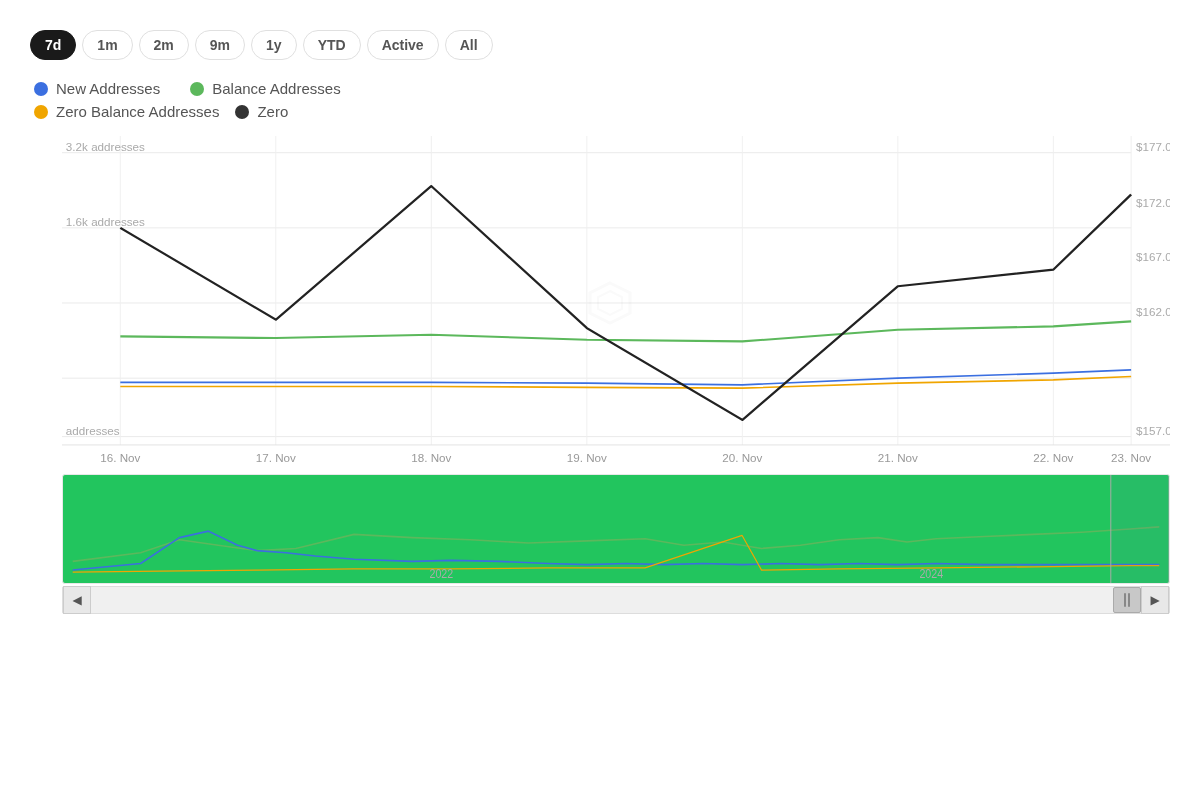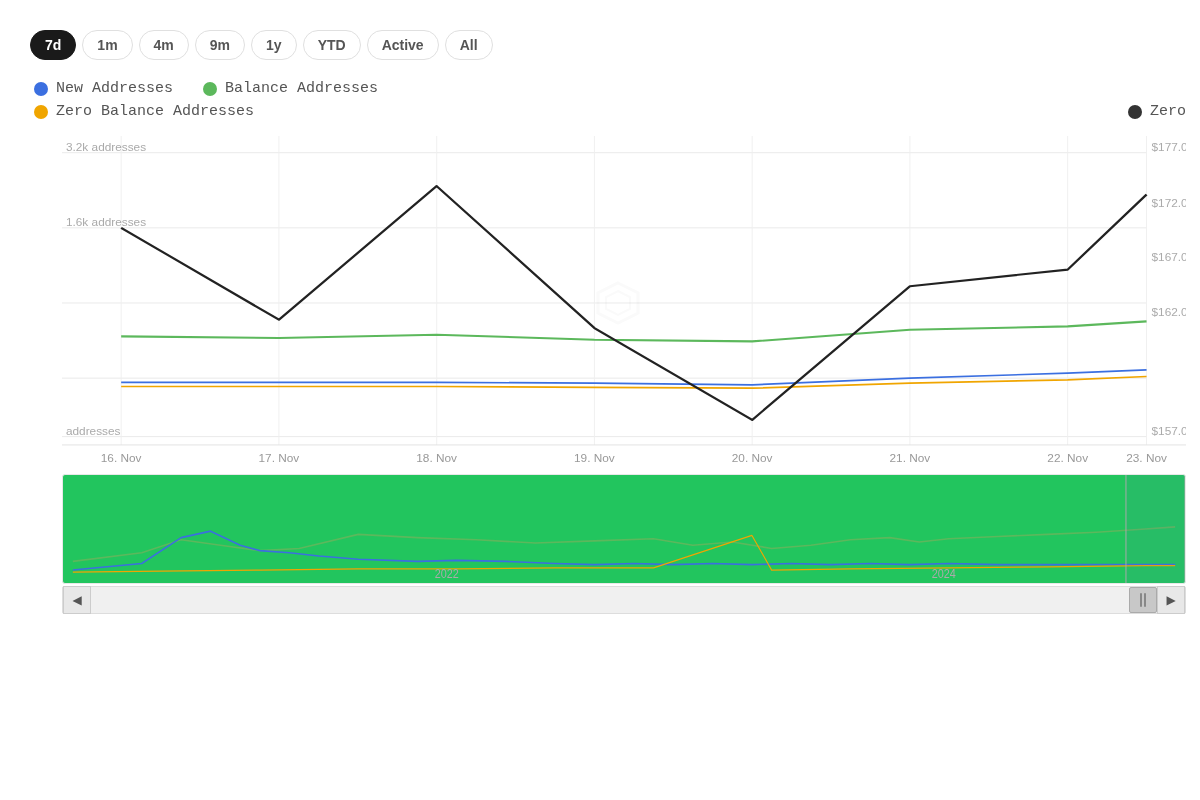--- a/index.html
+++ b/index.html
@@ -7,21 +7,21 @@
       background: #ffffff;
       font-family: -apple-system, BlinkMacSystemFont, 'Segoe UI', Arial, sans-serif;
       width: 1200px;
       height: 800px;
       overflow: hidden;
     }
 
     .container {
       width: 1200px;
       height: 624px;
-      padding: 20px 14px 10px 30px;
+      padding: 20px 30px 10px 30px;
       display: flex;
       flex-direction: column;
     }
 
     
     .time-range {
       display: flex;
       align-items: center;
       gap: 6px;
       margin-bottom: 20px;
@@ -51,21 +51,20 @@
       gap: 6px 30px;
       margin-bottom: 16px;
       padding-left: 4px;
     }
     .legend-item {
       display: flex;
       align-items: center;
       gap: 8px;
       font-size: 15px;
       color: #555;
-      font-family: Liberation Mono, monospace;
     }
     .legend-dot {
       width: 14px;
       height: 14px;
       border-radius: 50%;
       flex-shrink: 0;
     }
 
     
     .chart-wrapper {
@@ -175,41 +174,41 @@
   </style>
 </head>
 <body>
 
 <div class="container">
 
   <div class="time-range">
 
   <button class="time-btn active">7d</button>
       <button class="time-btn">1m</button>
-      <button class="time-btn">4m</button>
+      <button class="time-btn">2m</button>
       <button class="time-btn">9m</button>
       <button class="time-btn">1y</button>
       <button class="time-btn">YTD</button>
       <button class="time-btn">Active</button>
       <button class="time-btn">All</button>
     </div>
 
   <div class="legend">
 
   <div style="display: flex; gap: 30px; width: 100%;">
         <div class="legend-item">
           <div class="legend-dot" style="background: rgb(59, 111, 224);"></div>
           <span>New Addresses</span>
         </div>
         <div class="legend-item">
           <div class="legend-dot" style="background: rgb(92, 184, 92);"></div>
           <span>Balance Addresses</span>
         </div>
       </div>
-      <div style="display: flex; gap: 16px; width: 100%; justify-content: space-between;">
+      <div style="display: flex; gap: 16px; width: 100%;">
         <div class="legend-item">
           <div class="legend-dot" style="background: rgb(240, 165, 0);"></div>
           <span>Zero Balance Addresses</span>
         </div>
         <div class="legend-item">
           <div class="legend-dot" style="background: rgb(51, 51, 51);"></div>
           <span>Zero</span>
         </div>
       </div>
     </div>

